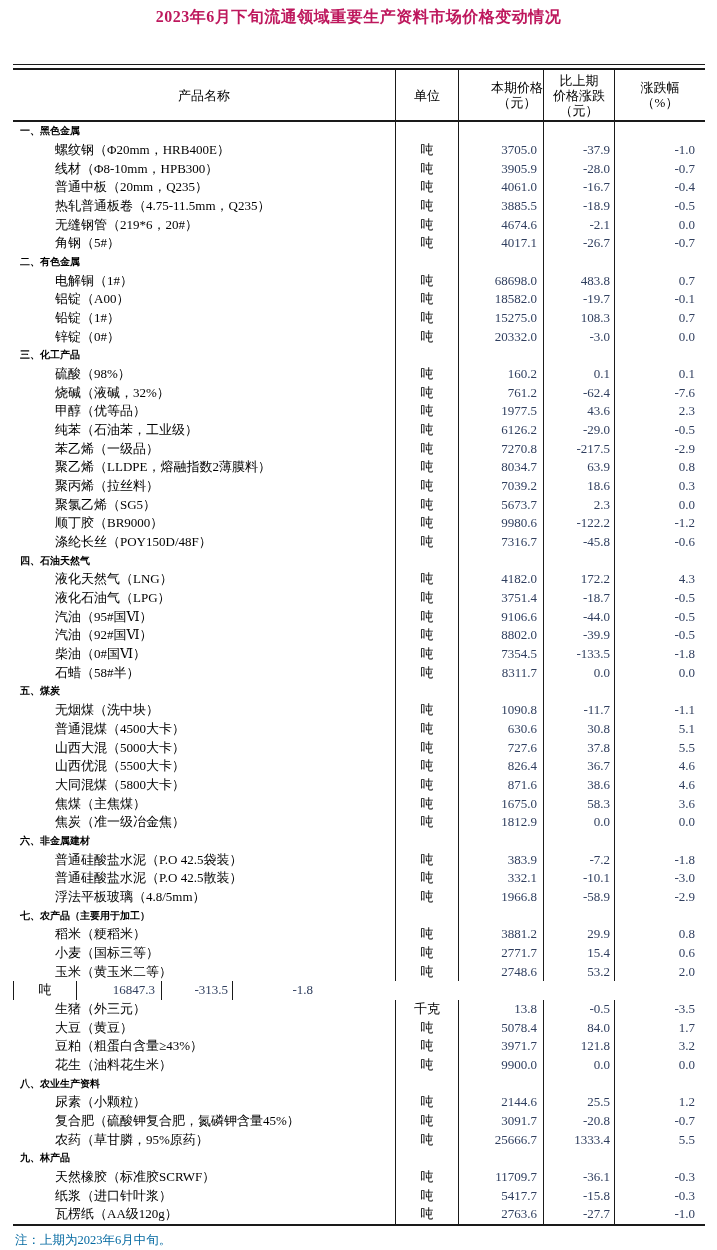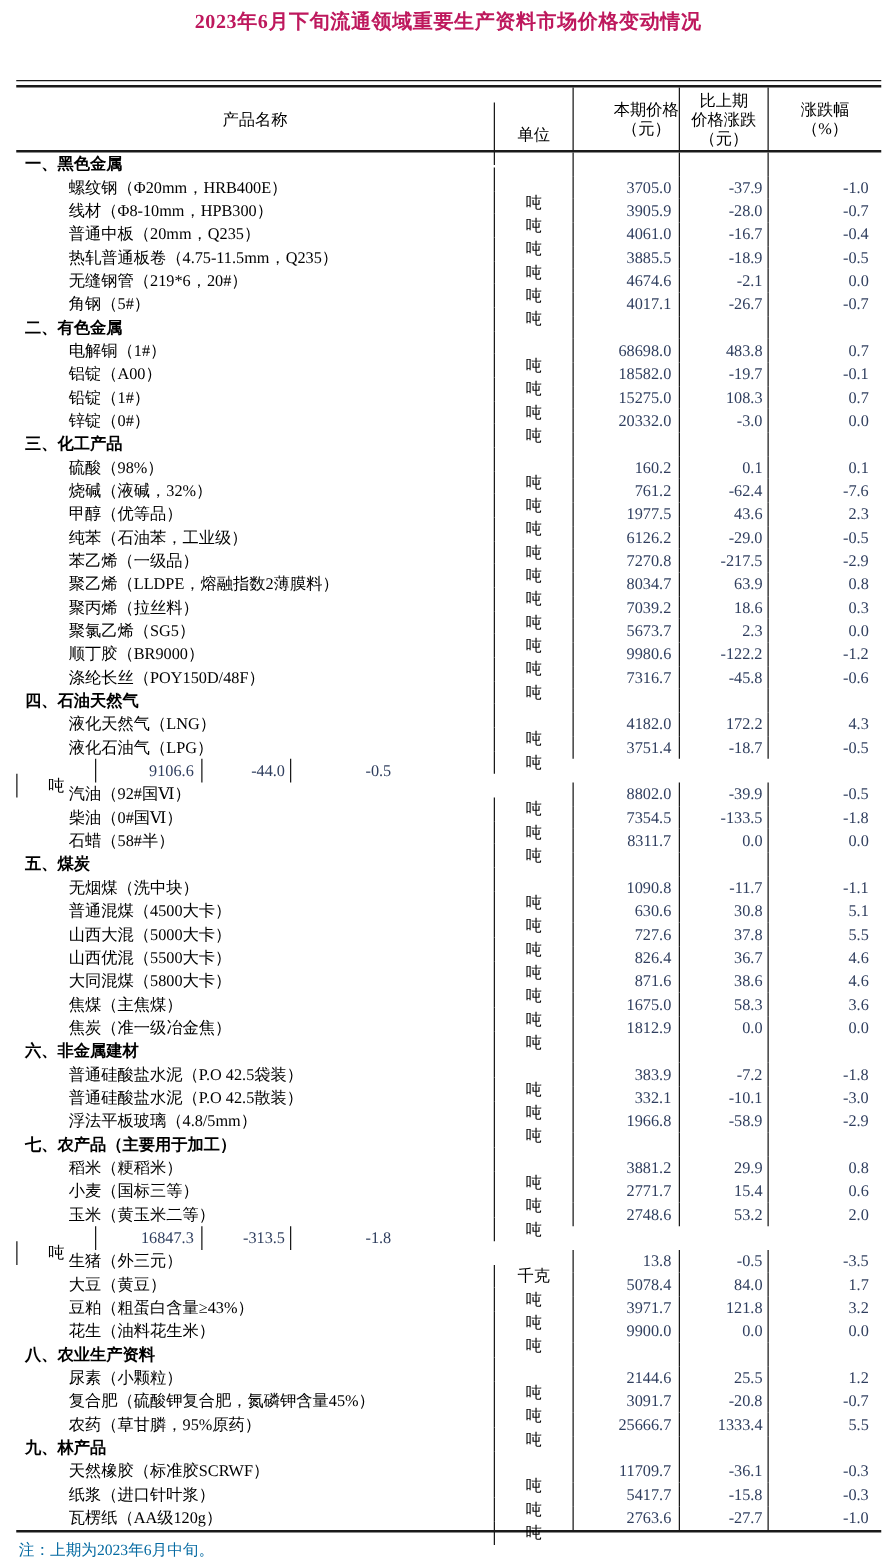--- a/index.html
+++ b/index.html
@@ -39,39 +39,39 @@
     font-size:13px;
   }
   .th{
     box-sizing:border-box;height:100%;
     display:flex;flex-direction:column;
     justify-content:center;align-items:center;
     line-height:15px;
   }
   .c,.th{flex:none;}
   .w1{width:382px;}
-  .w2{width:63px;margin-top:12px;}
+  .w2{width:63px;}
   .w3{width:85px;padding-left:32px;}
   .w4{width:71px;}
   .w5{width:91px;}
   .th.w2,.th.w3,.th.w4,.th.w5{border-left:1px solid var(--line);}
   .tbody{
     border-bottom:2px solid var(--line);
   }
   .row{
     display:flex;height:var(--row-h);
     font-size:13px;
   }
   .c{
     box-sizing:border-box;height:100%;
     display:flex;align-items:center;
     overflow:hidden;white-space:nowrap;
   }
   .c.w1{padding-left:42px;}
-  .row.section .c.w1{padding-left:7px;font-weight:bold;font-size:13px;}
+  .row.section .c.w1{padding-left:7px;font-weight:bold;font-size:10px;}
   .c.w2{border-left:1px solid var(--line);justify-content:center;}
   .c.w3{border-left:1px solid var(--line);justify-content:flex-end;padding-right:6px;}
   .c.w4{border-left:1px solid var(--line);justify-content:flex-end;padding-right:4px;}
   .c.w5{border-left:1px solid var(--line);justify-content:flex-end;padding-right:10px;}
   .num{
     font-family:"Liberation Serif","DejaVu Serif",serif;
     color:var(--num);
   }
   .note{
     margin-top:6px;
@@ -289,20 +289,21 @@
           <div class="c w5 num">4.3</div>
         </div>
         <div class="row">
           <div class="c w1">液化石油气（LPG）</div>
           <div class="c w2">吨</div>
           <div class="c w3 num">3751.4</div>
           <div class="c w4 num">-18.7</div>
           <div class="c w5 num">-0.5</div>
         </div>
         <div class="row">
+          <div class="c w1">汽油（95#国Ⅵ）</div>
           <div class="c w2">吨</div>
           <div class="c w3 num">9106.6</div>
           <div class="c w4 num">-44.0</div>
           <div class="c w5 num">-0.5</div>
         </div>
         <div class="row">
           <div class="c w1">汽油（92#国Ⅵ）</div>
           <div class="c w2">吨</div>
           <div class="c w3 num">8802.0</div>
           <div class="c w4 num">-39.9</div>

